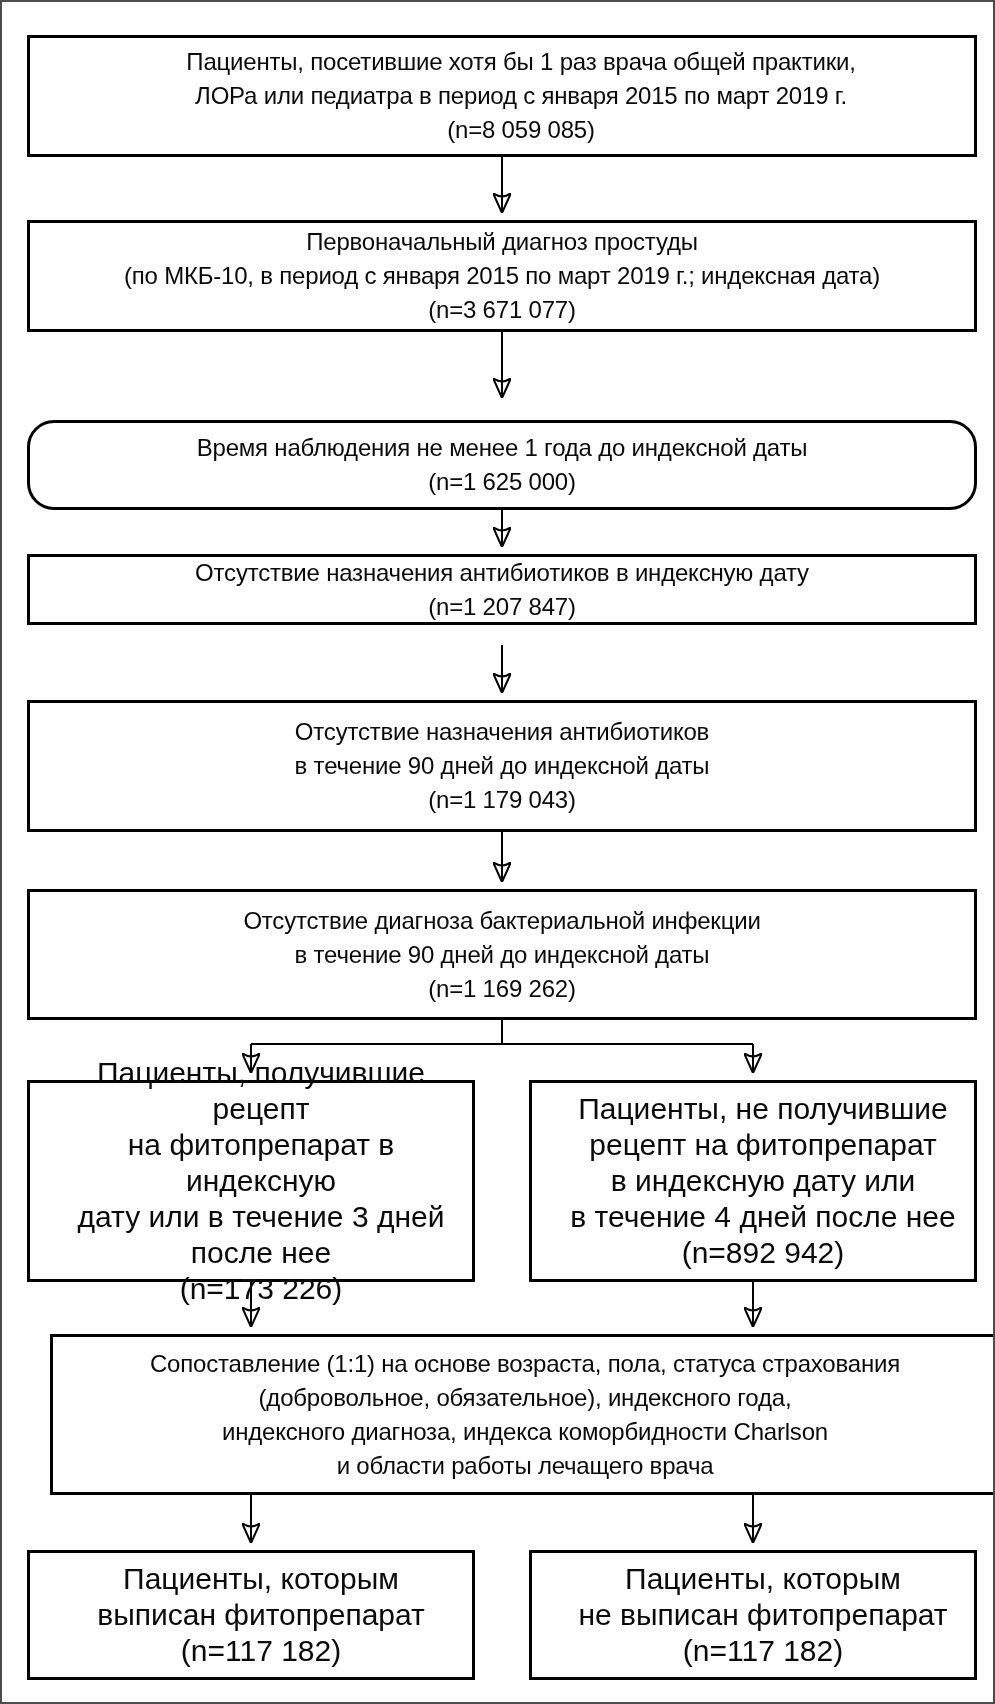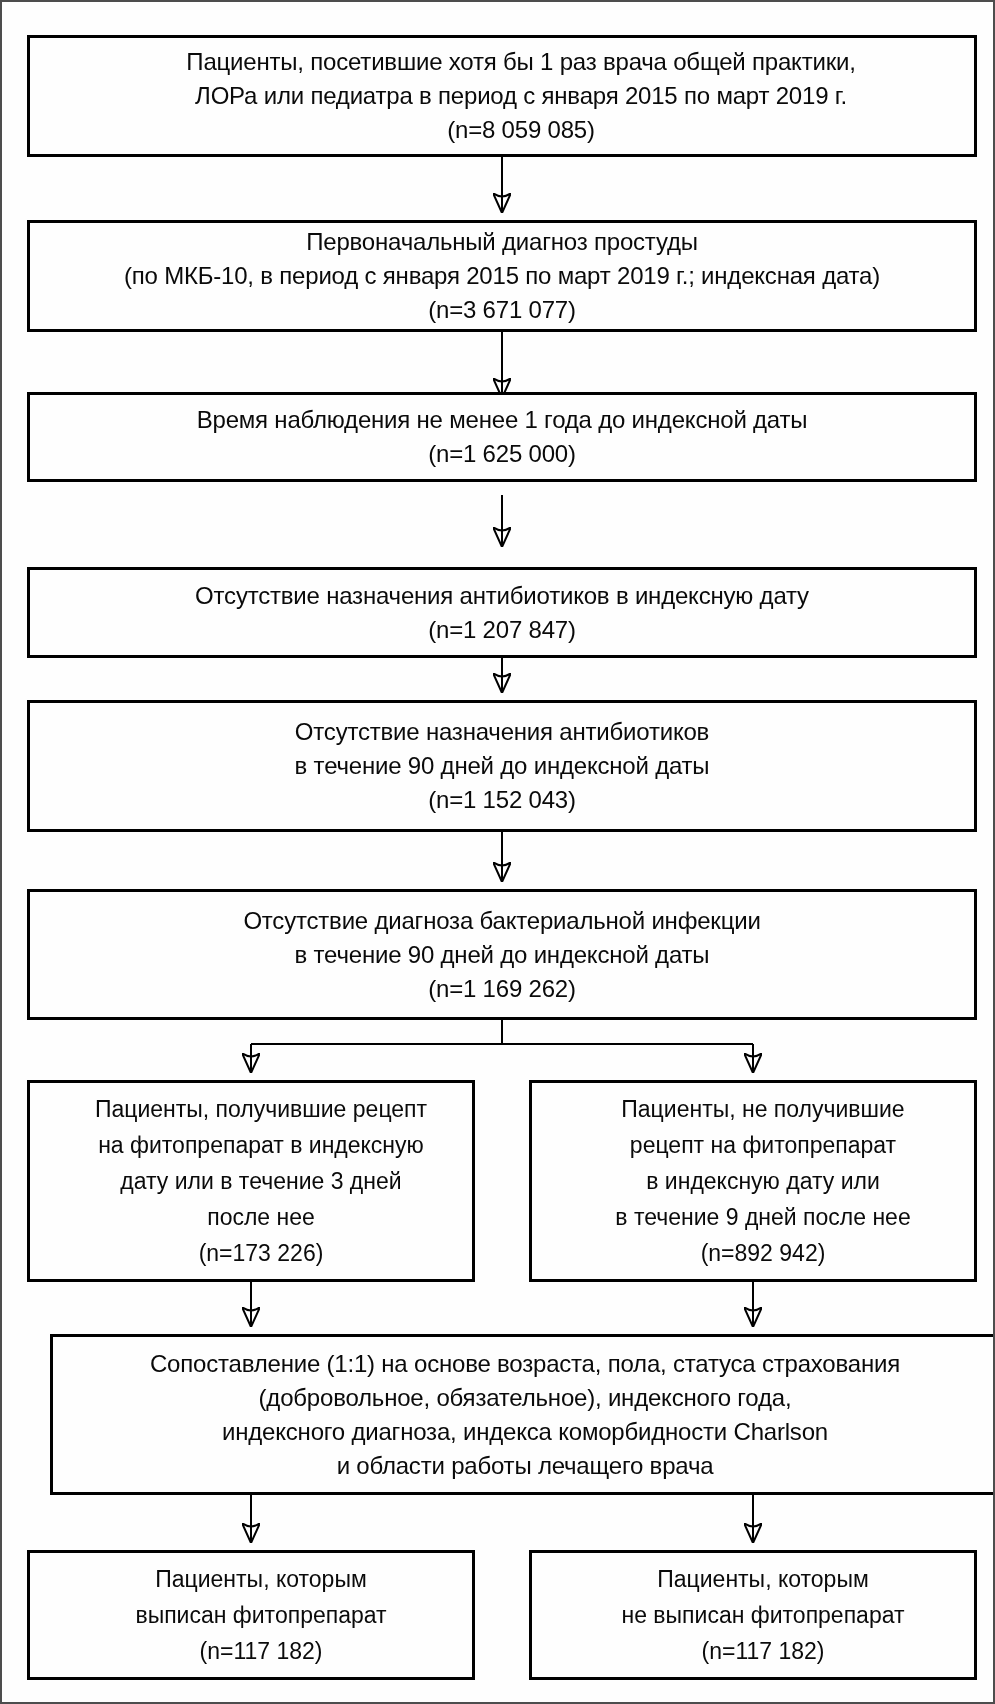--- a/index.html
+++ b/index.html
@@ -48,28 +48,28 @@
   .main {
     left: 25px;
     width: 950px;
   }
   .main .box-text, .main .box-n {
     font-size: 24px;
     line-height: 34px;
     letter-spacing: -0.2px;
   }
   .side .box-text, .side .box-n {
-    font-size: 23px;
+    font-size: 30px;
     line-height: 36px;
     margin-left: 20px;
   }
   .b1  { top: 33px;   height: 122px; padding-left: 48px; }
   .b2  { top: 218px;  height: 112px; text-align: center; }
-  .b3  { top: 390px;  height: 90px;  }
-  .b4  { top: 565px;  height: 91px;  }
+  .b3  { top: 418px;  height: 90px; border-radius: 27px;  }
+  .b4  { top: 552px;  height: 71px;  }
   .b5  { top: 698px;  height: 132px; }
   .b6  { top: 887px;  height: 131px; }
   .b7  { top: 1078px; height: 202px; left: 25px;  width: 448px; }
   .b8  { top: 1078px; height: 202px; left: 527px; width: 448px; }
   .b9  { top: 1332px; height: 161px; margin-left: 23px; }
   .b10 { top: 1548px; height: 130px; left: 25px;  width: 448px; }
   .b11 { top: 1548px; height: 130px; left: 527px; width: 448px; }
 </style>
 </head>
 <body>
@@ -115,42 +115,42 @@
   </div>
 
   <div class="box main b4">
     <div class="box-text">Отсутствие назначения антибиотиков в индексную дату</div>
     <div class="box-n">(n=1 207 847)</div>
   </div>
 
   <div class="box main b5">
     <div class="box-text">Отсутствие назначения антибиотиков
 в течение 90 дней до индексной даты</div>
-    <div class="box-n">(n=1 152 043)</div>
+    <div class="box-n">(n=1 179 043)</div>
   </div>
 
   <div class="box main b6">
     <div class="box-text">Отсутствие диагноза бактериальной инфекции
 в течение 90 дней до индексной даты</div>
     <div class="box-n">(n=1 169 262)</div>
   </div>
 
   <div class="box side b7">
     <div class="box-text">Пациенты, получившие рецепт
 на фитопрепарат в индексную
 дату или в течение 3 дней
 после нее</div>
     <div class="box-n">(n=173 226)</div>
   </div>
 
   <div class="box side b8">
     <div class="box-text">Пациенты, не получившие
 рецепт на фитопрепарат
 в индексную дату или
-в течение 9 дней после нее</div>
+в течение 4 дней после нее</div>
     <div class="box-n">(n=892 942)</div>
   </div>
 
   <div class="box main b9">
     <div class="box-text">Сопоставление (1:1) на основе возраста, пола, статуса страхования
 (добровольное, обязательное), индексного года,
 индексного диагноза, индекса коморбидности Charlson
 и области работы лечащего врача</div>
   </div>
 

